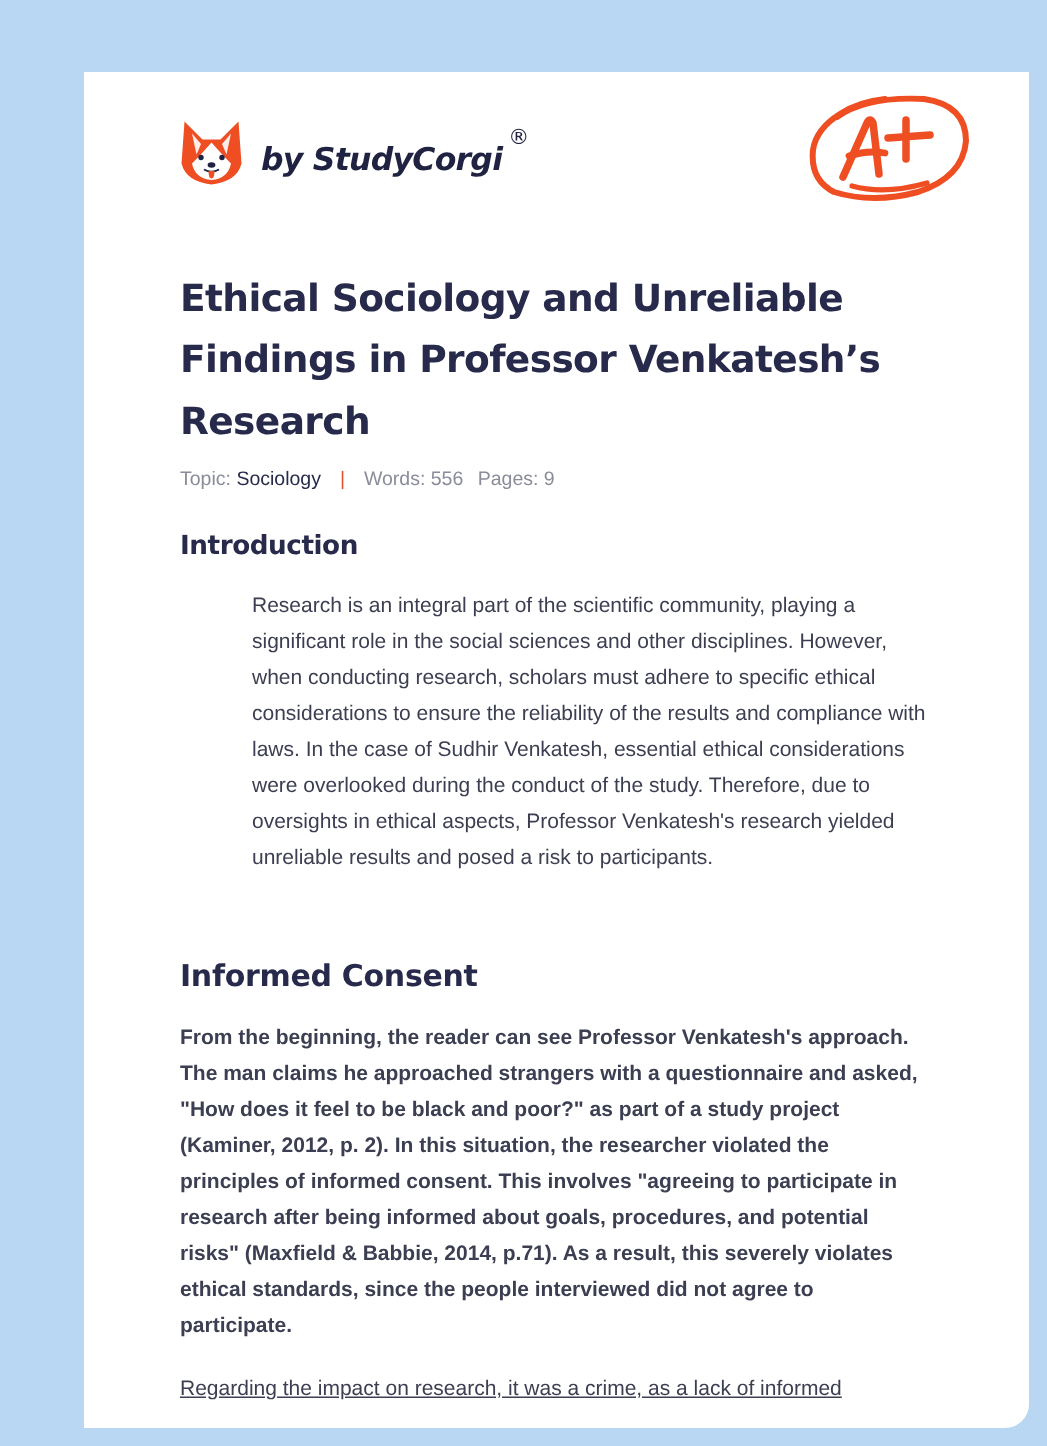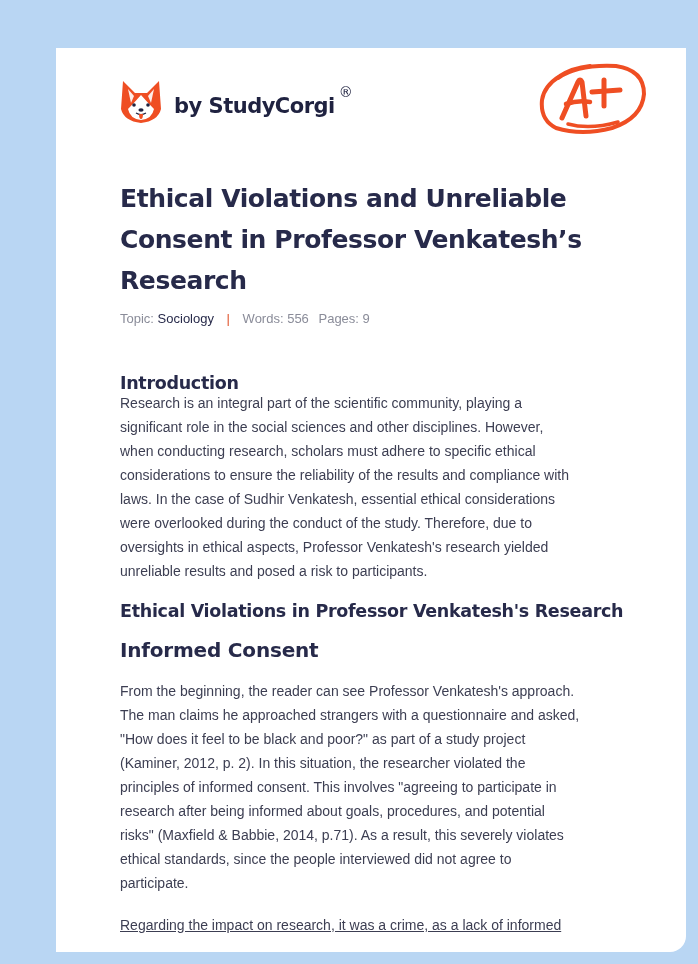--- a/index.html
+++ b/index.html
@@ -10,21 +10,21 @@
     position: relative;
   }
   .card {
     position: absolute; left: 56px; top: 48px;
     width: 630px; height: 904px;
     background: #ffffff;
     border-radius: 0 0 16px 0;
     overflow: hidden;
   }
   .header {
-    position: absolute; left: 64px; top: 26px; width: 540px; height: 70px;
+    position: absolute; left: 64px; top: 26px; width: 540px; height: 70px; font-style: italic;
   }
   .logo {
     position: absolute; left: 0; top: 0; display: flex; align-items: center;
     height: 56px;
   }
   .corgi { width: 42px; height: 46px; margin-right: 12px; }
   .brand {
     font-family: "DejaVu Sans", sans-serif; font-weight: bold;
     font-size: 21px; color: #1f2240; letter-spacing: -0.5px;
     position: relative; top: 4px;
@@ -90,43 +90,42 @@
     <svg class="grade" viewBox="0 0 112 80">
       <path d="M20 18 Q40 4 78 6 Q106 10 106 34 Q104 58 74 68 Q44 76 18 68 Q2 60 4 40 Q6 26 22 16 Q34 8 52 6" stroke="#ef4e23" stroke-width="4" fill="none" stroke-linecap="round"></path>
       <path d="M24 58 L40 22 Q42 18 44 22 L48 56" stroke="#ef4e23" stroke-width="5" fill="none" stroke-linecap="round" stroke-linejoin="round"></path>
       <path d="M28 44 Q40 40 52 42" stroke="#ef4e23" stroke-width="4.5" fill="none" stroke-linecap="round"></path>
       <path d="M66 20 L66 46" stroke="#ef4e23" stroke-width="5" stroke-linecap="round"></path>
       <path d="M54 32 L82 30" stroke="#ef4e23" stroke-width="5" stroke-linecap="round"></path>
       <path d="M30 64 Q52 70 80 62" stroke="#ef4e23" stroke-width="3.5" fill="none" stroke-linecap="round"></path>
     </svg>
   </div>
 
-  <h1 class="title">Ethical Violations and Unreliable Consent in Professor Venkatesh’s Research</h1>
+  <h1 class="title">Ethical Sociology and Unreliable Findings in Professor Venkatesh’s Research</h1>
 
   <div class="meta">
     <span>Topic:</span>
     <span class="topic-val">Sociology</span>
     <span class="sep">|</span>
     <span>Words: 556</span>
     <span class="gap">Pages: 9</span>
   </div>
 
-  <h2 class="h2" style="top:306px;margin-top:19px;">Introduction</h2>
-  <p class="para" style="top:343px;">Research is an integral part of the scientific community, playing a
+  <h2 class="h2" style="top:306px;">Introduction</h2>
+  <p class="para" style="top:343px;margin-left:48px;">Research is an integral part of the scientific community, playing a
 significant role in the social sciences and other disciplines. However,
 when conducting research, scholars must adhere to specific ethical
 considerations to ensure the reliability of the results and compliance with
 laws. In the case of Sudhir Venkatesh, essential ethical considerations
 were overlooked during the conduct of the study. Therefore, due to
 oversights in ethical aspects, Professor Venkatesh's research yielded
 unreliable results and posed a risk to participants.</p>
 
-  <h2 class="h2" style="top:553px;">Ethical Violations in Professor Venkatesh's Research</h2>
   <h3 class="h3" style="top:590px;">Informed Consent</h3>
-  <p class="para" style="top:631px;">From the beginning, the reader can see Professor Venkatesh's approach.
+  <p class="para" style="top:631px;font-weight:bold;">From the beginning, the reader can see Professor Venkatesh's approach.
 The man claims he approached strangers with a questionnaire and asked,
 "How does it feel to be black and poor?" as part of a study project
 (Kaminer, 2012, p. 2). In this situation, the researcher violated the
 principles of informed consent. This involves "agreeing to participate in
 research after being informed about goals, procedures, and potential
 risks" (Maxfield &amp; Babbie, 2014, p.71). As a result, this severely violates
 ethical standards, since the people interviewed did not agree to
 participate.</p>
   <p class="para" style="top:865px;text-decoration:underline;">Regarding the impact on research, it was a crime, as a lack of informed</p>
 

